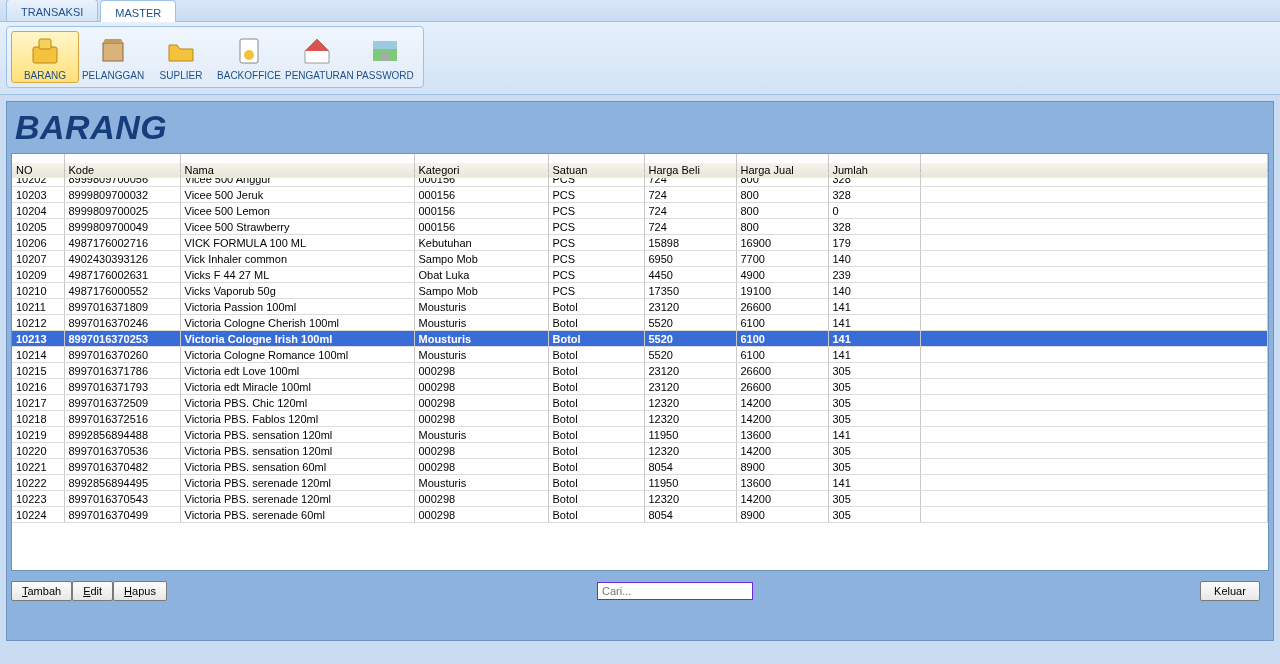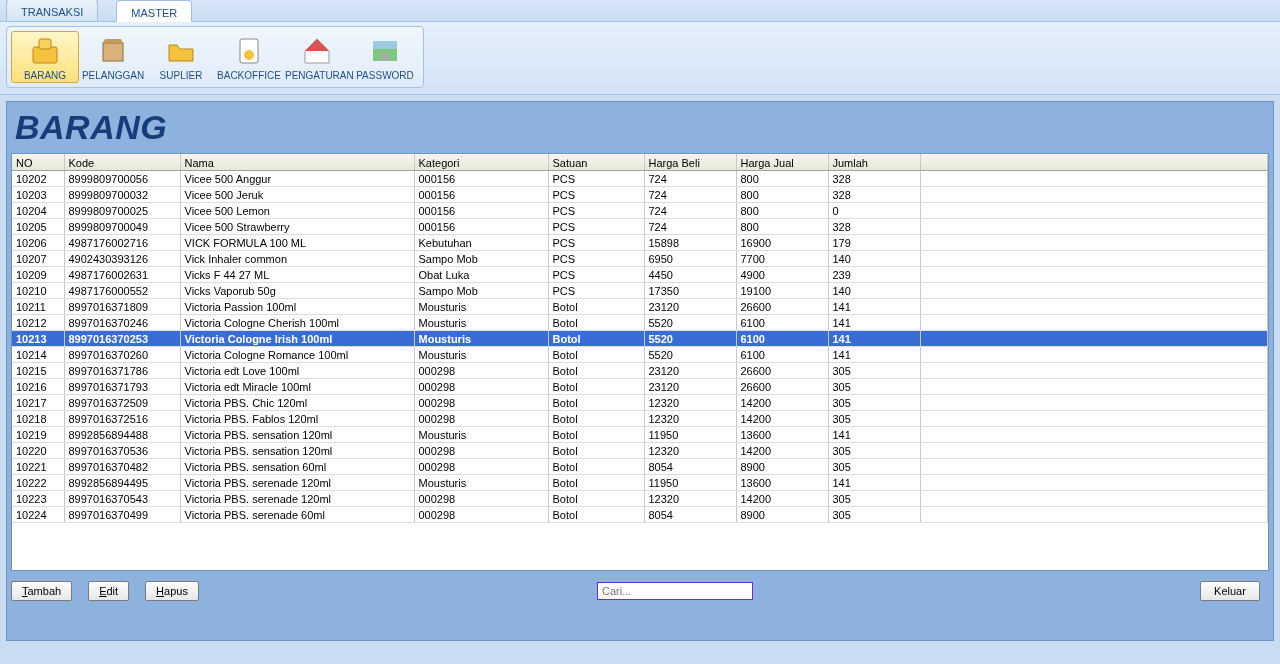--- a/index.html
+++ b/index.html
@@ -15,21 +15,21 @@
   .tabbar {
     display: flex;
     align-items: flex-end;
     height: 22px;
     padding-left: 6px;
     background: linear-gradient(#d9e8f9, #c9dcf2);
     border-bottom: 1px solid #9fc1e8;
   }
   .tab {
     padding: 6px 14px 3px 14px;
-    margin-right: 18px;
+    margin-right: 2px;
     border: 1px solid #9fc1e8;
     border-bottom: none;
     border-radius: 4px 4px 0 0;
     background: linear-gradient(#eaf2fb, #d3e4f6);
     color: #1e4f8a;
     cursor: pointer;
     font-size: 11px;
   }
   .tab.active {
     background: #fff;
@@ -114,33 +114,33 @@
     text-overflow: ellipsis;
     font-size: 11px;
     height: 16px;
   }
   table.grid th {
     background: linear-gradient(#f5f4ec, #e8e6d9);
     border-bottom: 1px solid #a0a0a0;
     font-weight: normal;
     border-top: 1px solid #fff;
     position: sticky;
-    top: 0;
+    top: 8px;
     z-index: 1;
   }
   table.grid tr.selected td {
     background: #3a6cd8;
     color: #fff;
     font-weight: bold;
   }
   .footer {
     display: flex;
     align-items: center;
     margin-top: 10px;
-    gap: 16px;
+    gap: 0;
   }
   .btn {
     background: linear-gradient(#fdfdfd, #e7e7e7);
     border: 1px solid #7a7a7a;
     border-radius: 2px;
     padding: 3px 10px;
     font-size: 11px;
     cursor: pointer;
     font-family: Tahoma, Arial, sans-serif;
   }

